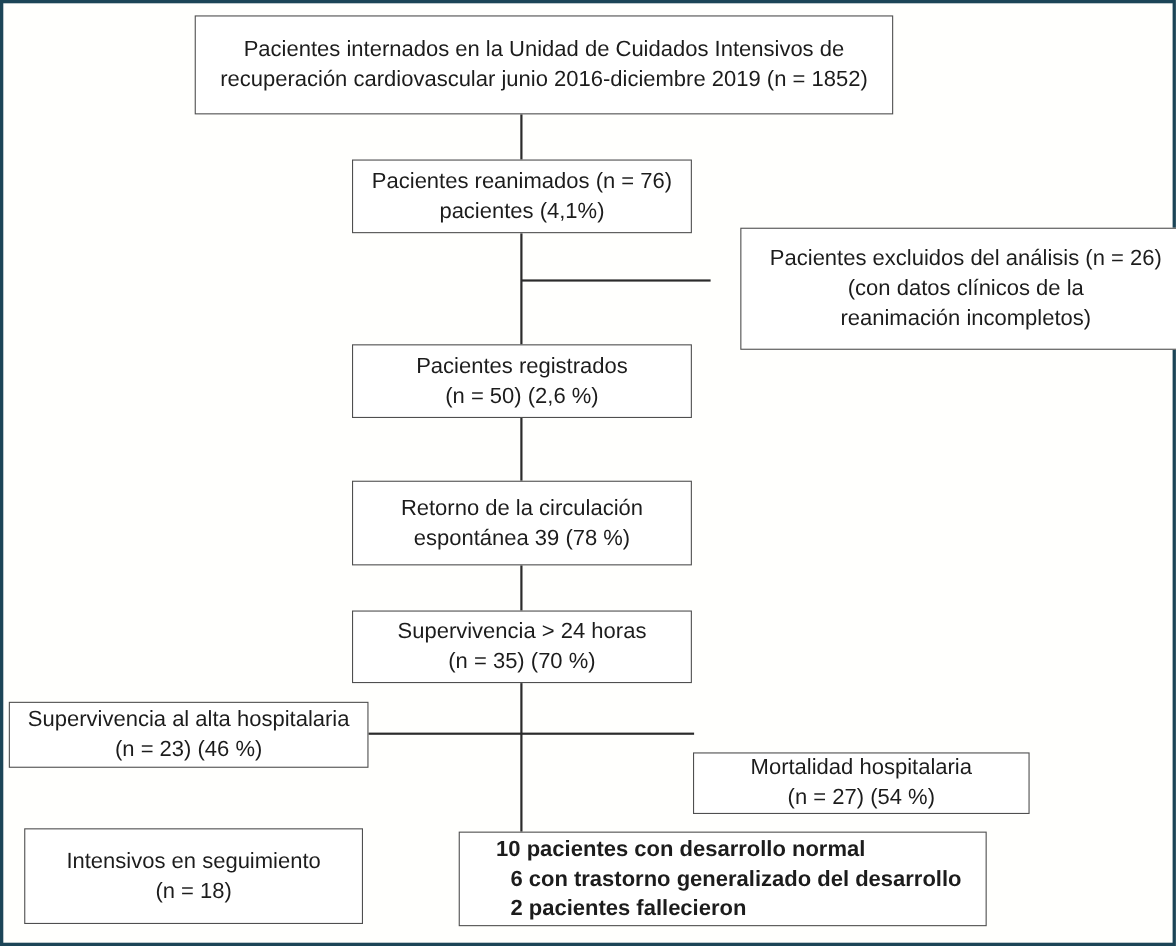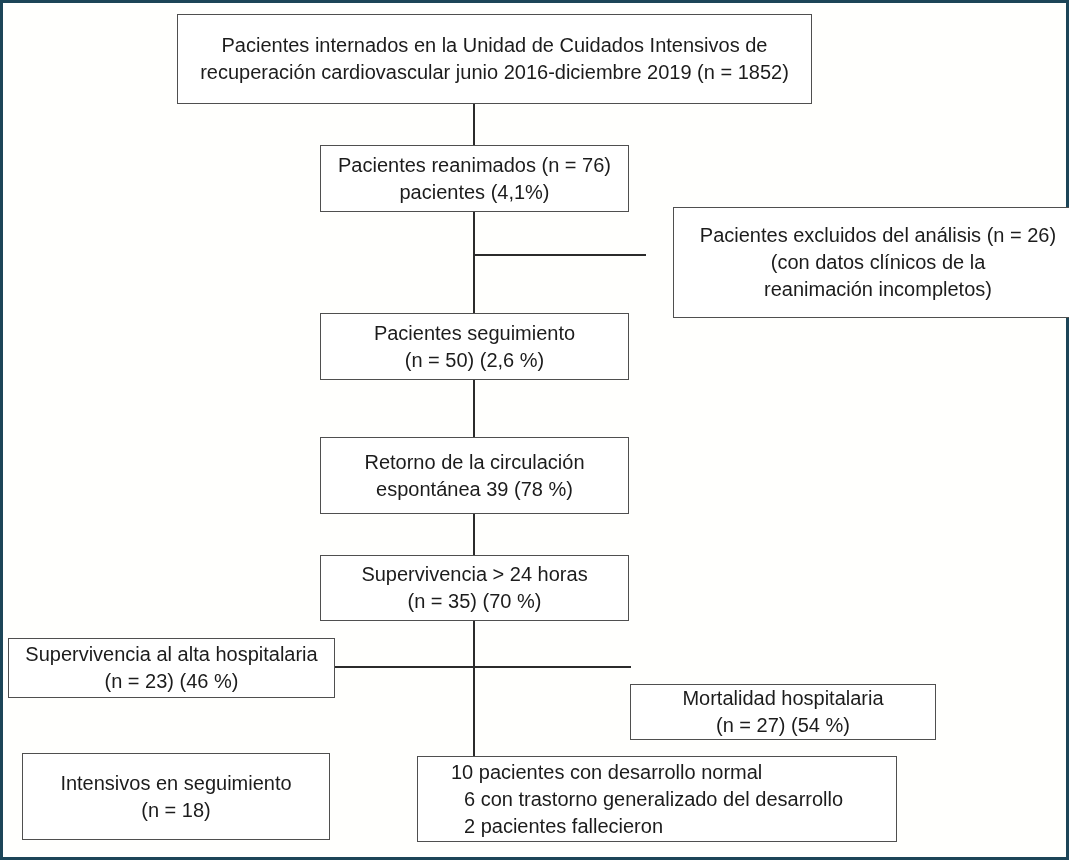--- a/index.html
+++ b/index.html
@@ -32,20 +32,21 @@
     display: flex;
     flex-direction: column;
     justify-content: center;
     text-align: center;
     padding: 4px 8px;
   }
   .box .txt-line { white-space: nowrap; }
   .box.align-left {
     text-align: left;
     padding-left: 33px;
+    font-weight: bold;
   }
   .box.align-left .txt-line.indented { padding-left: 13px; }
   .conn {
     position: absolute;
     background: #2b2b2b;
   }
   
   .b-admitted        { left: 177px; top: 14px;  width: 635px; height: 90px; }
   .b-reanimados      { left: 320px; top: 145px; width: 309px; height: 67px; }
   .b-excluidos       { left: 645px; top: 207px; width: 410px; height: 111px; margin-left: 28px; }
@@ -89,21 +90,21 @@
     <div class="txt-line">pacientes (4,1%)</div>
   </div>
 
   <div class="box b-excluidos">
     <div class="txt-line">Pacientes excluidos del análisis (n = 26)</div>
     <div class="txt-line">(con datos clínicos de la</div>
     <div class="txt-line">reanimación incompletos)</div>
   </div>
 
   <div class="box b-registrados">
-    <div class="txt-line">Pacientes seguimiento</div>
+    <div class="txt-line">Pacientes registrados</div>
     <div class="txt-line">(n = 50) (2,6 %)</div>
   </div>
 
   <div class="box b-retorno">
     <div class="txt-line">Retorno de la circulación</div>
     <div class="txt-line">espontánea 39 (78 %)</div>
   </div>
 
   <div class="box b-superv24">
     <div class="txt-line">Supervivencia &gt; 24 horas</div>

